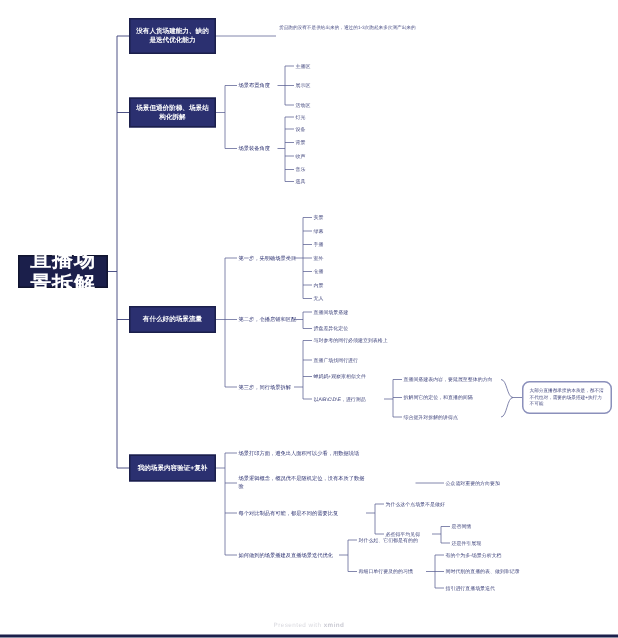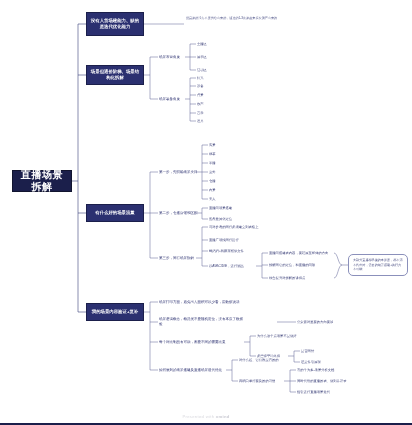--- a/index.html
+++ b/index.html
@@ -12,21 +12,21 @@
   }
   #canvas{position:absolute;left:0;top:0;width:412px;height:425px;}
   svg.edges{position:absolute;left:0;top:0;width:412px;height:425px;pointer-events:none;}
 
   
   .node{position:absolute;box-sizing:border-box;}
 
   .root{
     background:#1b1f4b;color:#ffffff;
     border:1px solid #11142f;
-    font-size:10px;font-weight:bold;letter-spacing:.6px;
+    font-size:14px;font-weight:bold;letter-spacing:.6px;
     display:flex;align-items:center;justify-content:center;
     text-align:center;line-height:1.25;
     padding:2px 4px;
   }
   .main{
     background:#2b3070;color:#ffffff;
     border:1px solid #1b1f4b;
     font-size:4.4px;font-weight:bold;
     display:flex;align-items:center;justify-content:center;
     text-align:center;line-height:1.3;

